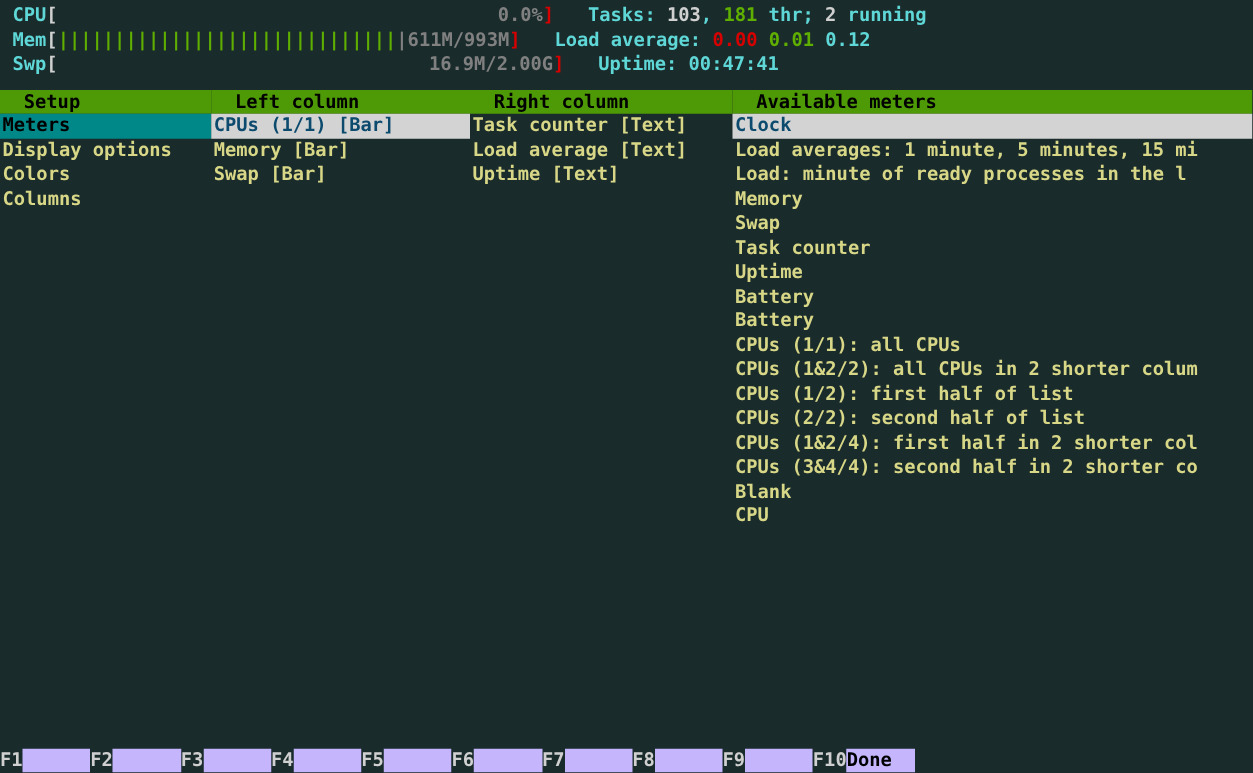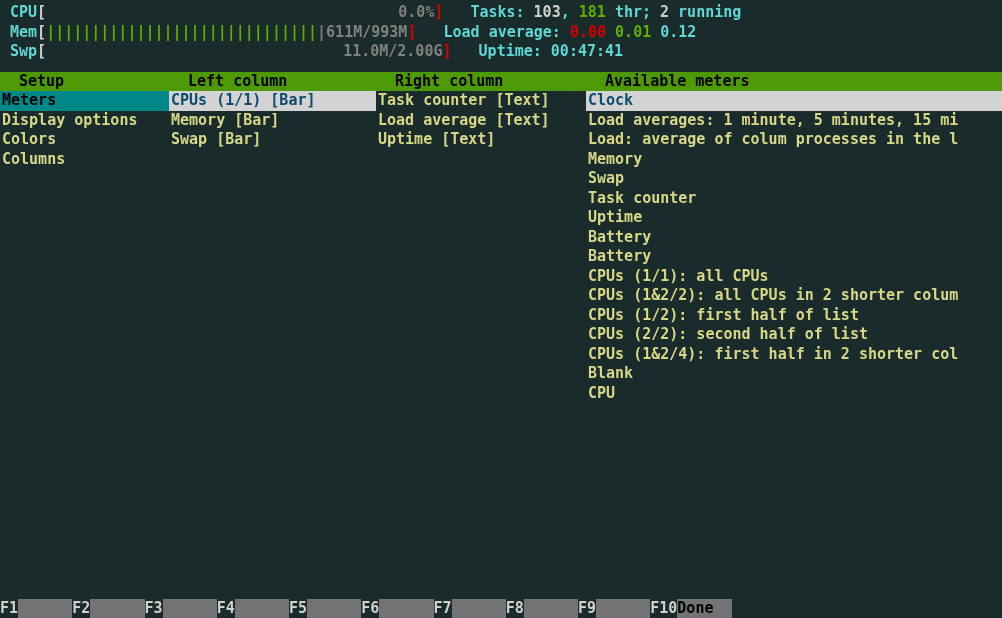--- a/index.html
+++ b/index.html
@@ -55,34 +55,34 @@
     .footer {
       position: absolute;
       bottom: 0;
       left: 0;
       right: 0;
       white-space: pre;
       font-weight: bold;
     }
     .fn-key { color: #d0d0d0; }
     .fn-label {
-      background: #737373;
+      background: #c4b5fd;
       color: #000;
       display: inline-block;
     }
 
     .bar-fill { color: #5faf00; letter-spacing: 0; }
   </style>
 </head>
 <body>
 
 <div class="header">
   <div class="meter-row"><span class="cyan bold">CPU</span><span class="white bold">[</span><span style="display:inline-block;width:352px;"></span><span class="grey bold">0.0%</span><span class="red bold">]</span>   <span class="cyan bold">Tasks:</span> <span class="white bold">103</span><span class="cyan bold">,</span> <span class="green bold">181</span> <span class="cyan bold">thr;</span> <span class="white bold">2</span> <span class="cyan bold">running</span></div>
   <div class="meter-row"><span class="cyan bold">Mem</span><span class="white bold">[</span><span class="bar-fill bold">||||||||||||||||||||||||||||||</span><span class="grey bold">|</span><span class="grey bold">611M/993M</span><span class="red bold">]</span>   <span class="cyan bold">Load average:</span> <span class="red bold">0.00</span> <span class="green bold">0.01</span> <span class="cyan bold">0.12</span></div>
-  <div class="meter-row"><span class="cyan bold">Swp</span><span class="white bold">[</span><span style="display:inline-block;width:297px;"></span><span class="grey bold">11.0M/2.00G</span><span class="red bold">]</span>   <span class="cyan bold">Uptime:</span> <span class="cyan bold">00:47:41</span></div>
+  <div class="meter-row"><span class="cyan bold">Swp</span><span class="white bold">[</span><span style="display:inline-block;width:297px;"></span><span class="grey bold">16.9M/2.00G</span><span class="red bold">]</span>   <span class="cyan bold">Uptime:</span> <span class="cyan bold">00:47:41</span></div>
 </div>
 
 <div class="panes">
   <div class="pane pane-0">
     <div class="pane-header">Setup</div>
     <div class="pane-item selected-cyan">Meters</div>
     <div class="pane-item">Display options</div>
     <div class="pane-item">Colors</div>
     <div class="pane-item">Columns</div>
   </div>
@@ -98,30 +98,31 @@
     <div class="pane-header">Right column</div>
     <div class="pane-item">Task counter [Text]</div>
     <div class="pane-item">Load average [Text]</div>
     <div class="pane-item">Uptime [Text]</div>
   </div>
 
   <div class="pane pane-3">
     <div class="pane-header">Available meters</div>
     <div class="pane-item selected-grey">Clock</div>
     <div class="pane-item">Load averages: 1 minute, 5 minutes, 15 mi</div>
-    <div class="pane-item">Load: average of colum processes in the l</div>
+    <div class="pane-item">Load: minute of ready processes in the l</div>
     <div class="pane-item">Memory</div>
     <div class="pane-item">Swap</div>
     <div class="pane-item">Task counter</div>
     <div class="pane-item">Uptime</div>
     <div class="pane-item">Battery</div>
     <div class="pane-item">Battery</div>
     <div class="pane-item">CPUs (1/1): all CPUs</div>
     <div class="pane-item">CPUs (1&amp;2/2): all CPUs in 2 shorter colum</div>
     <div class="pane-item">CPUs (1/2): first half of list</div>
     <div class="pane-item">CPUs (2/2): second half of list</div>
     <div class="pane-item">CPUs (1&amp;2/4): first half in 2 shorter col</div>
+    <div class="pane-item">CPUs (3&amp;4/4): second half in 2 shorter co</div>
     <div class="pane-item">Blank</div>
     <div class="pane-item">CPU</div>
   </div>
 </div>
 
 <div class="footer"><span><span class="fn-key">F1</span><span class="fn-label">      </span></span><span><span class="fn-key">F2</span><span class="fn-label">      </span></span><span><span class="fn-key">F3</span><span class="fn-label">      </span></span><span><span class="fn-key">F4</span><span class="fn-label">      </span></span><span><span class="fn-key">F5</span><span class="fn-label">      </span></span><span><span class="fn-key">F6</span><span class="fn-label">      </span></span><span><span class="fn-key">F7</span><span class="fn-label">      </span></span><span><span class="fn-key">F8</span><span class="fn-label">      </span></span><span><span class="fn-key">F9</span><span class="fn-label">      </span></span><span><span class="fn-key">F10</span><span class="fn-label">Done  </span></span></div>
 
 </body></html>

